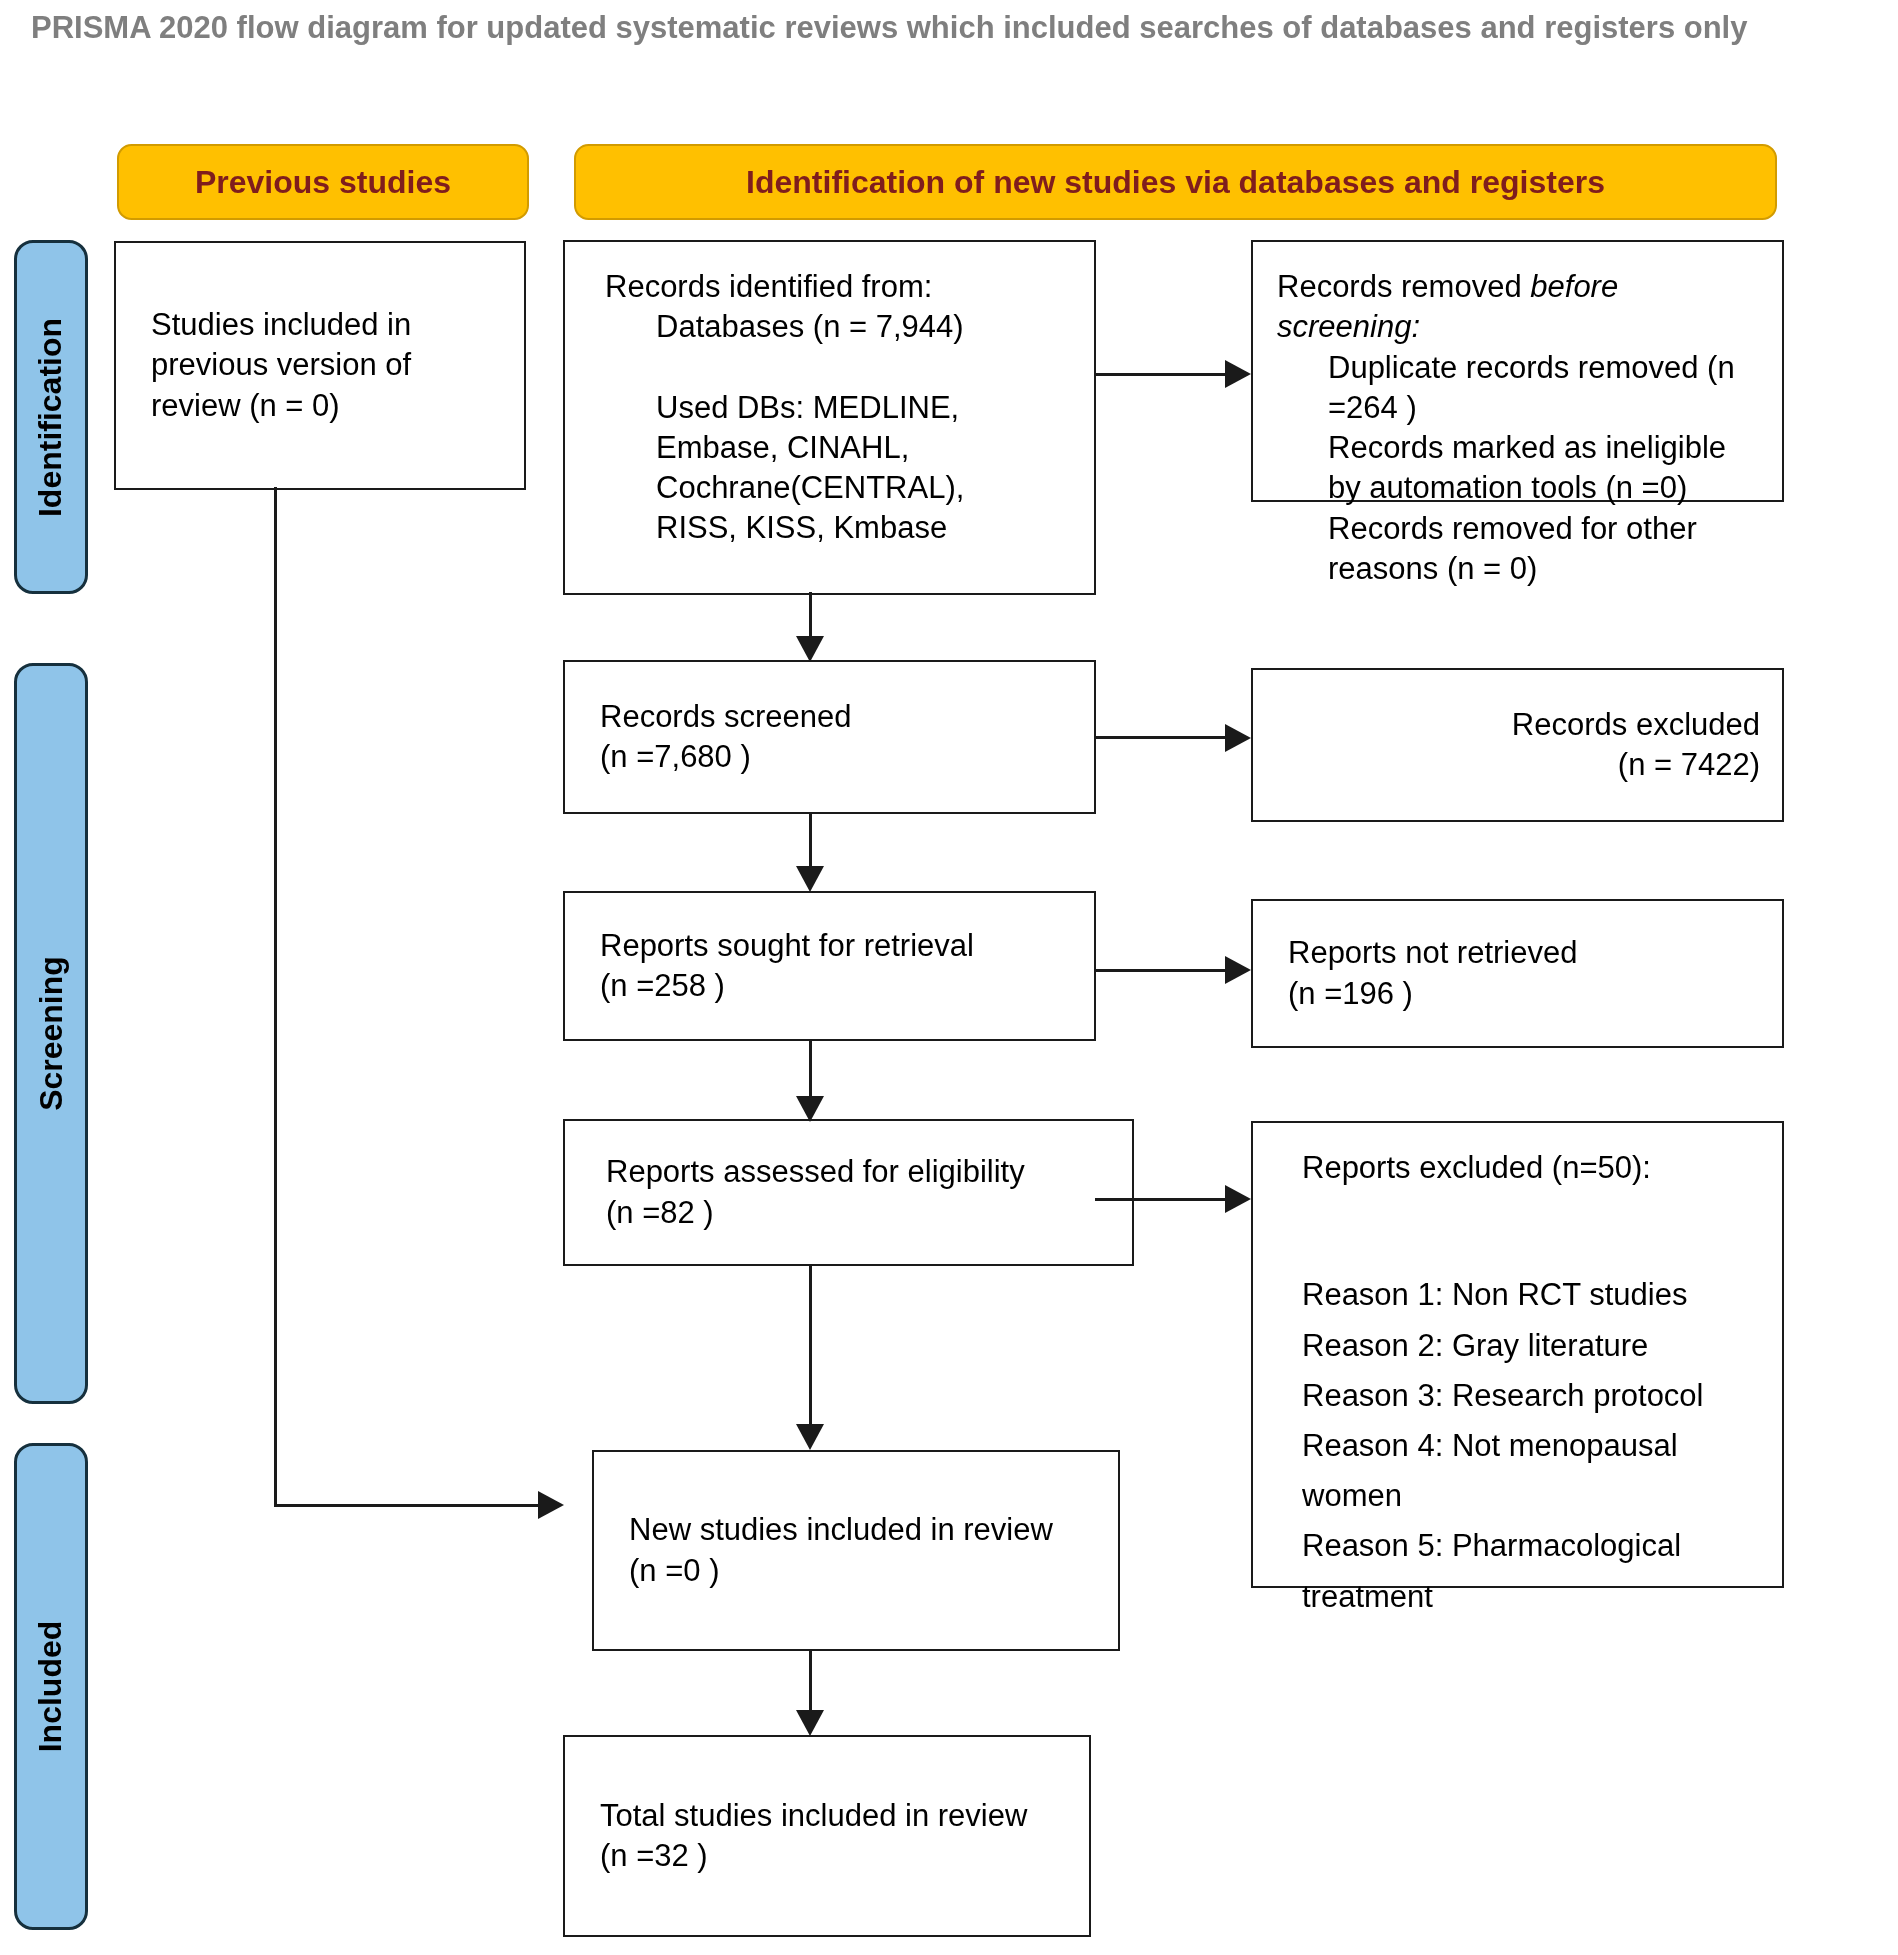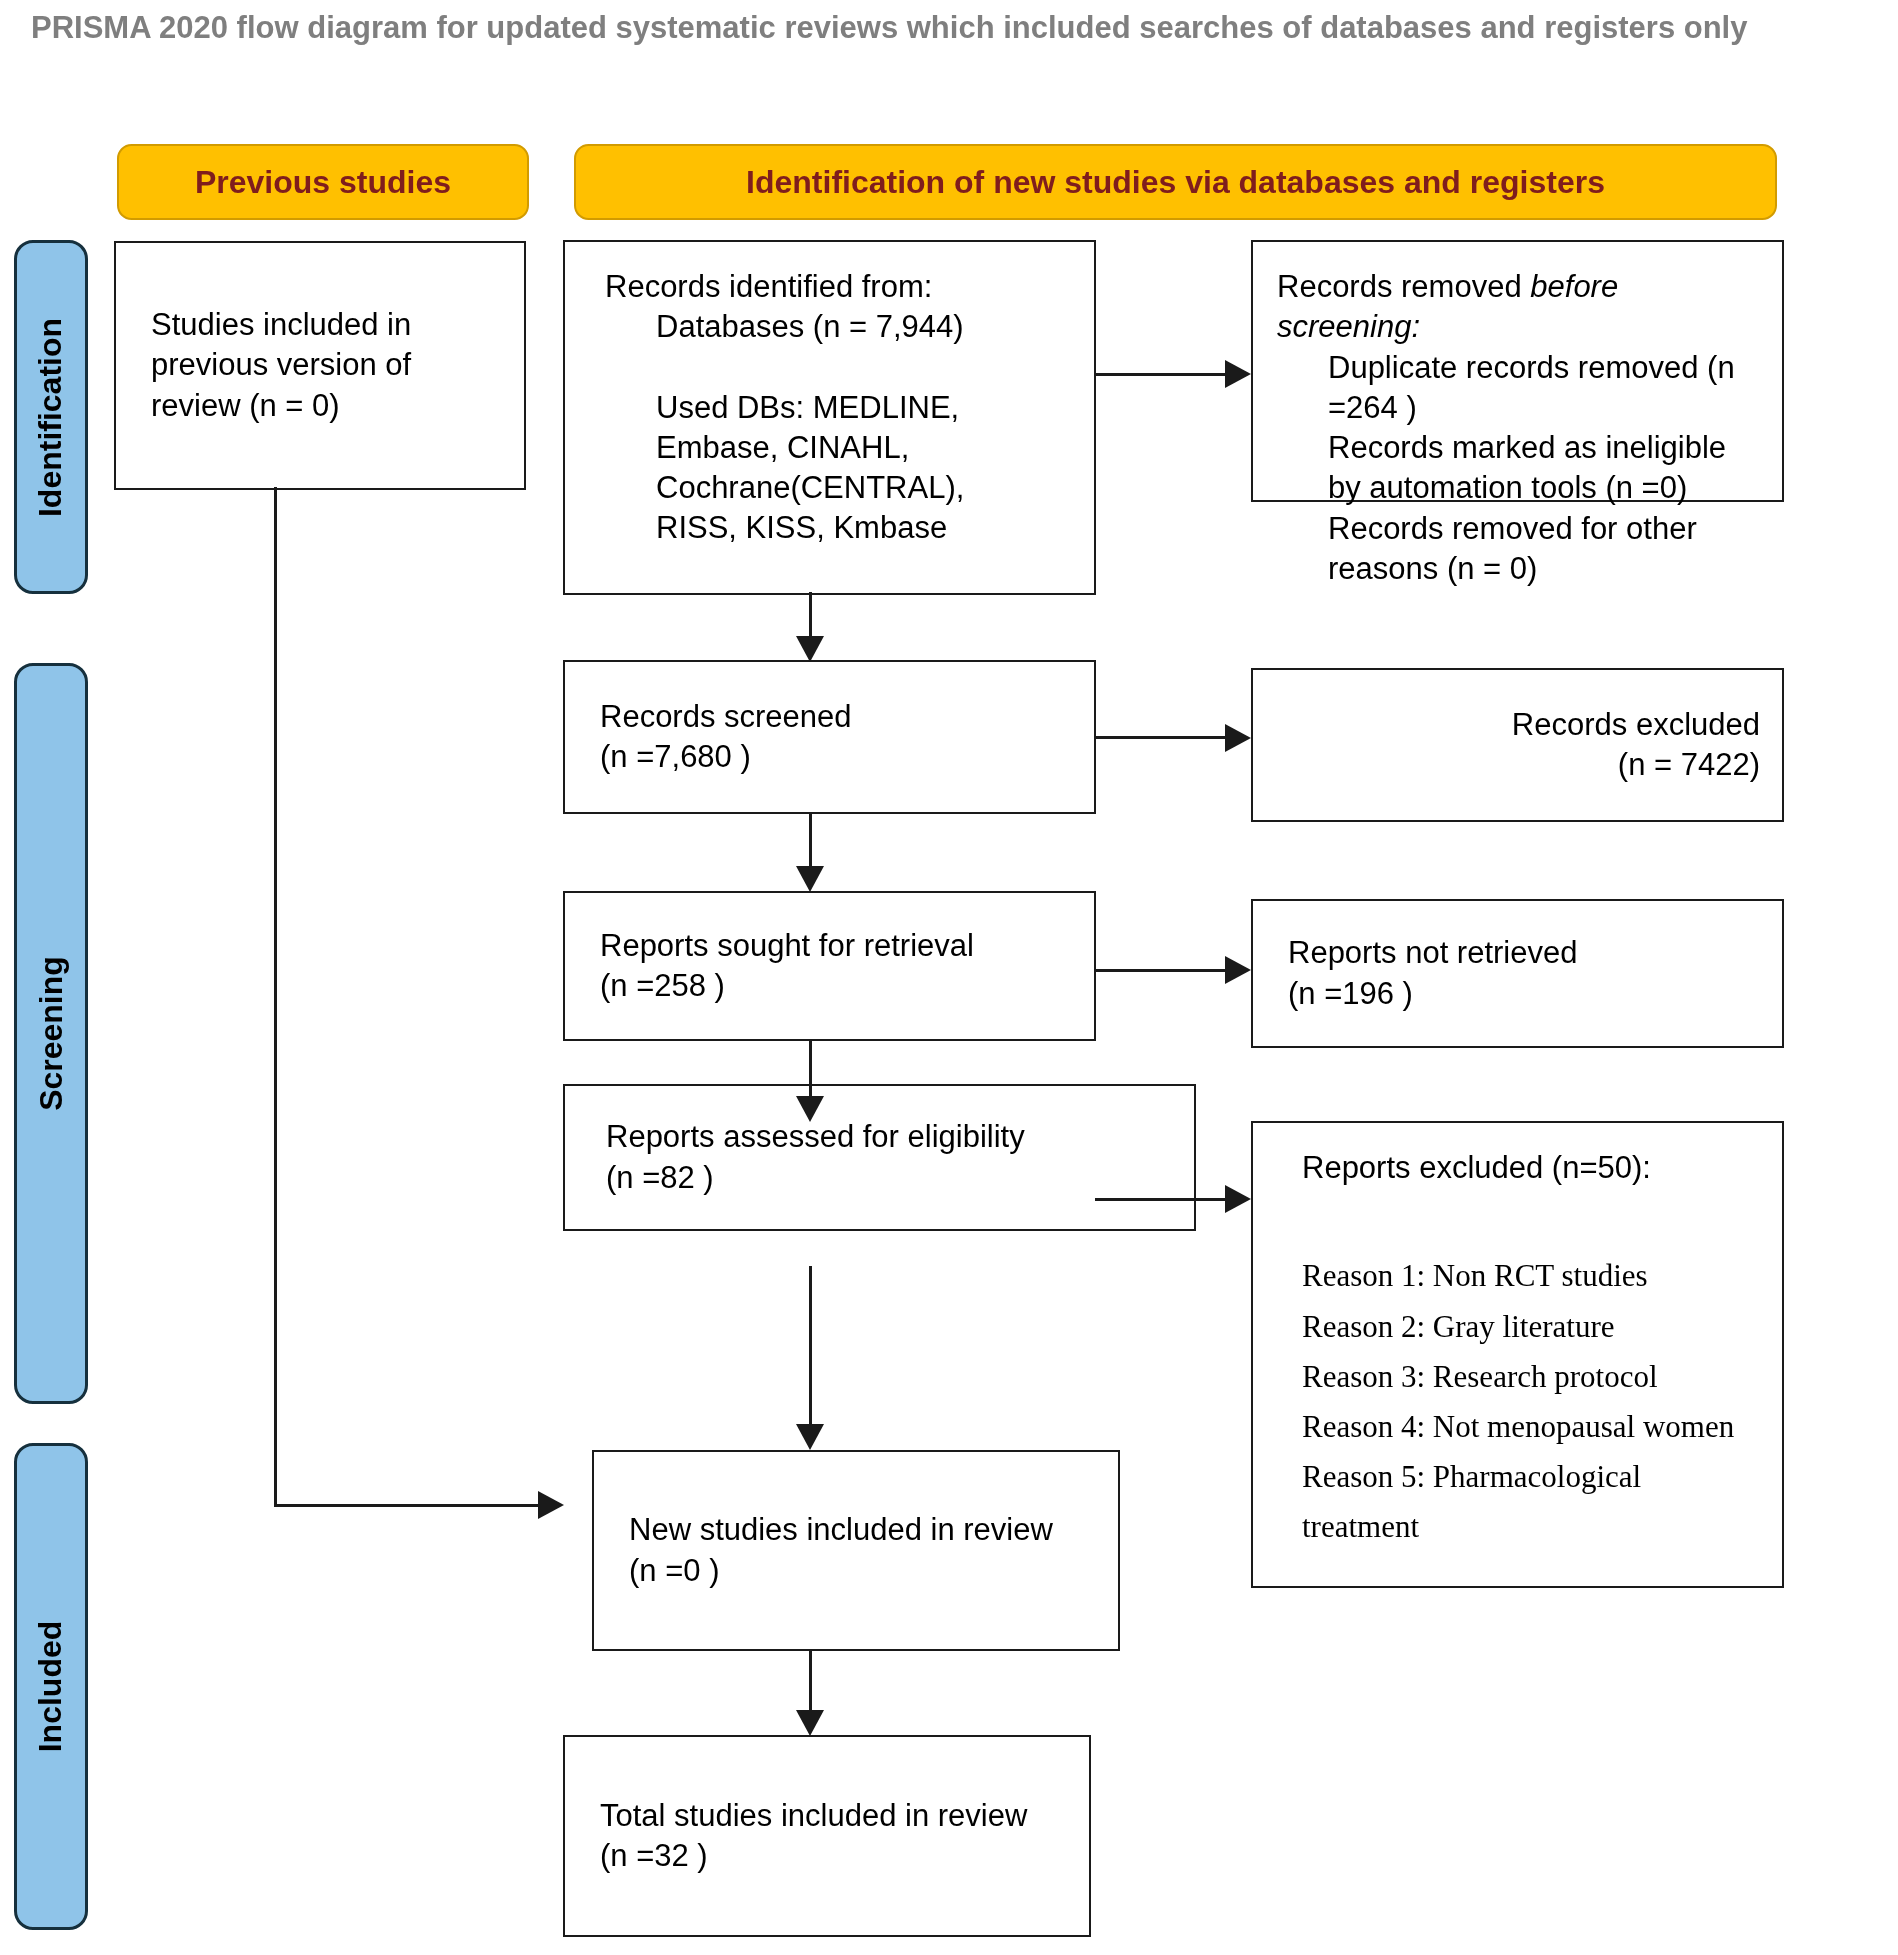--- a/index.html
+++ b/index.html
@@ -37,21 +37,21 @@
   }
   .fbox.vcenter{
     display:flex;flex-direction:column;justify-content:center;
     padding:11px 22px 11px 35px;
   }
   .fbox.vtop{padding:25px 19.5px 11px 40px;}
   .indent{margin-left:51px;}
   .dbs-block{margin-left:51px;width:357px;}
   .sub-item{margin-left:51px;width:429px;}
   .spacer-line{height:40px;}
-  .reasons{margin-top:63px;font-family:Liberation Serif, serif;}
+  .reasons{margin-top:82px;}
   .reasons div{line-height:1.62;}
   .it{font-style:italic;}
   .arrow-layer{position:absolute;left:0;top:0;width:0;height:0;}
   .vline{position:absolute;width:3.3px;background:#1A1A1A;}
   .hline{position:absolute;height:3.3px;background:#1A1A1A;}
   .head-down{
     position:absolute;width:0;height:0;
     border-left:14.5px solid transparent;border-right:14.5px solid transparent;
     border-top:26px solid #1A1A1A;
   }
@@ -116,21 +116,21 @@
   <div class="fbox vcenter" style="left:563px;top:891px;width:533px;height:150px;">
     <div>Reports sought for retrieval</div>
     <div>(n =258 )</div>
   </div>
 
   <div class="fbox vcenter" style="left:1251px;top:899px;width:533px;height:149px;">
     <div>Reports not retrieved</div>
     <div>(n =196 )</div>
   </div>
 
-  <div class="fbox vcenter" style="left:563px;top:1084px;width:633px;height:147px;padding-left:41px;">
+  <div class="fbox vcenter" style="left:563px;top:1119px;width:571px;height:147px;padding-left:41px;">
     <div>Reports assessed for eligibility</div>
     <div>(n =82 )</div>
   </div>
 
   <div class="fbox vtop" style="left:1251px;top:1121px;width:533px;height:467px;padding-left:49px;">
     <div>Reports excluded (n=50):</div>
     <div class="reasons">
       <div>Reason 1: Non RCT studies</div>
       <div>Reason 2: Gray literature</div>
       <div>Reason 3: Research protocol</div>

